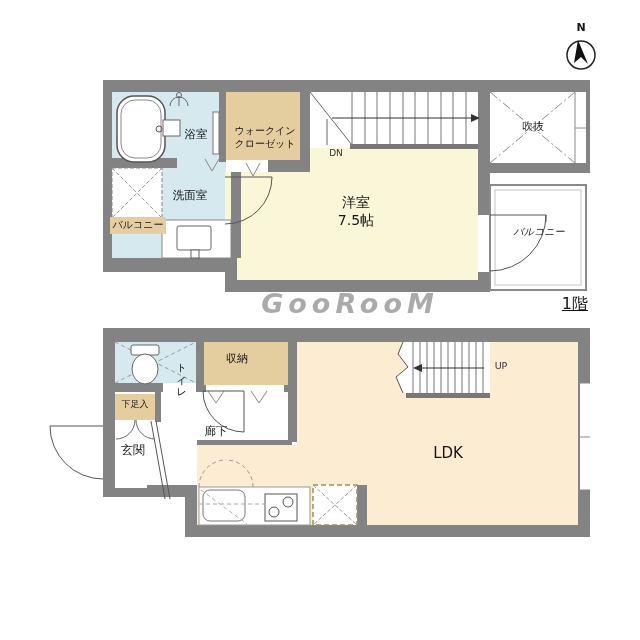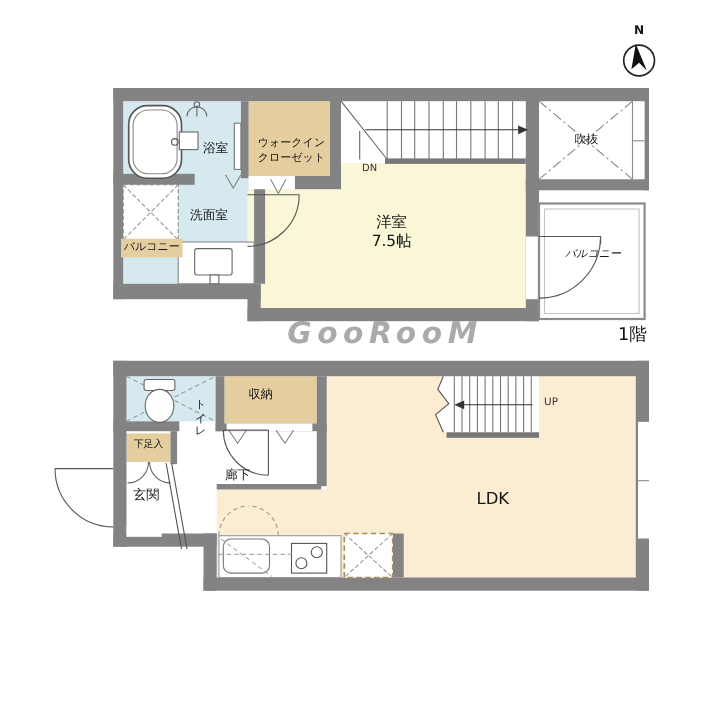--- a/index.html
+++ b/index.html
@@ -6,21 +6,21 @@
   #canvas{position:relative;width:640px;height:640px;background:#fff;overflow:hidden;
           font-family:"DejaVu Sans",sans-serif;}
   #plan-svg{position:absolute;left:0;top:0;}
   .lbl{position:absolute;color:#151515;text-align:center;line-height:1.15;white-space:nowrap;
        font-family:"DejaVu Sans",sans-serif;}
   .lbl.right{text-align:right;}
   .lbl.vert{writing-mode:vertical-rl;text-orientation:upright;letter-spacing:1px;line-height:1;}
   #watermark{position:absolute;left:210px;top:288px;width:280px;height:36px;
              font-size:27px;font-weight:bold;letter-spacing:5px;color:#737373;opacity:.6;
              text-align:center;font-style:italic;}
-  .floor-tag{font-size:16px;color:#111;}
+  .floor-tag{font-size:16px;color:#111;text-decoration:underline;}
 </style>
 </head>
 <body>
 
 <div id="canvas">
 
 <svg id="plan-svg" width="640" height="640" viewBox="0 0 640 640">
 
   <g>
 

